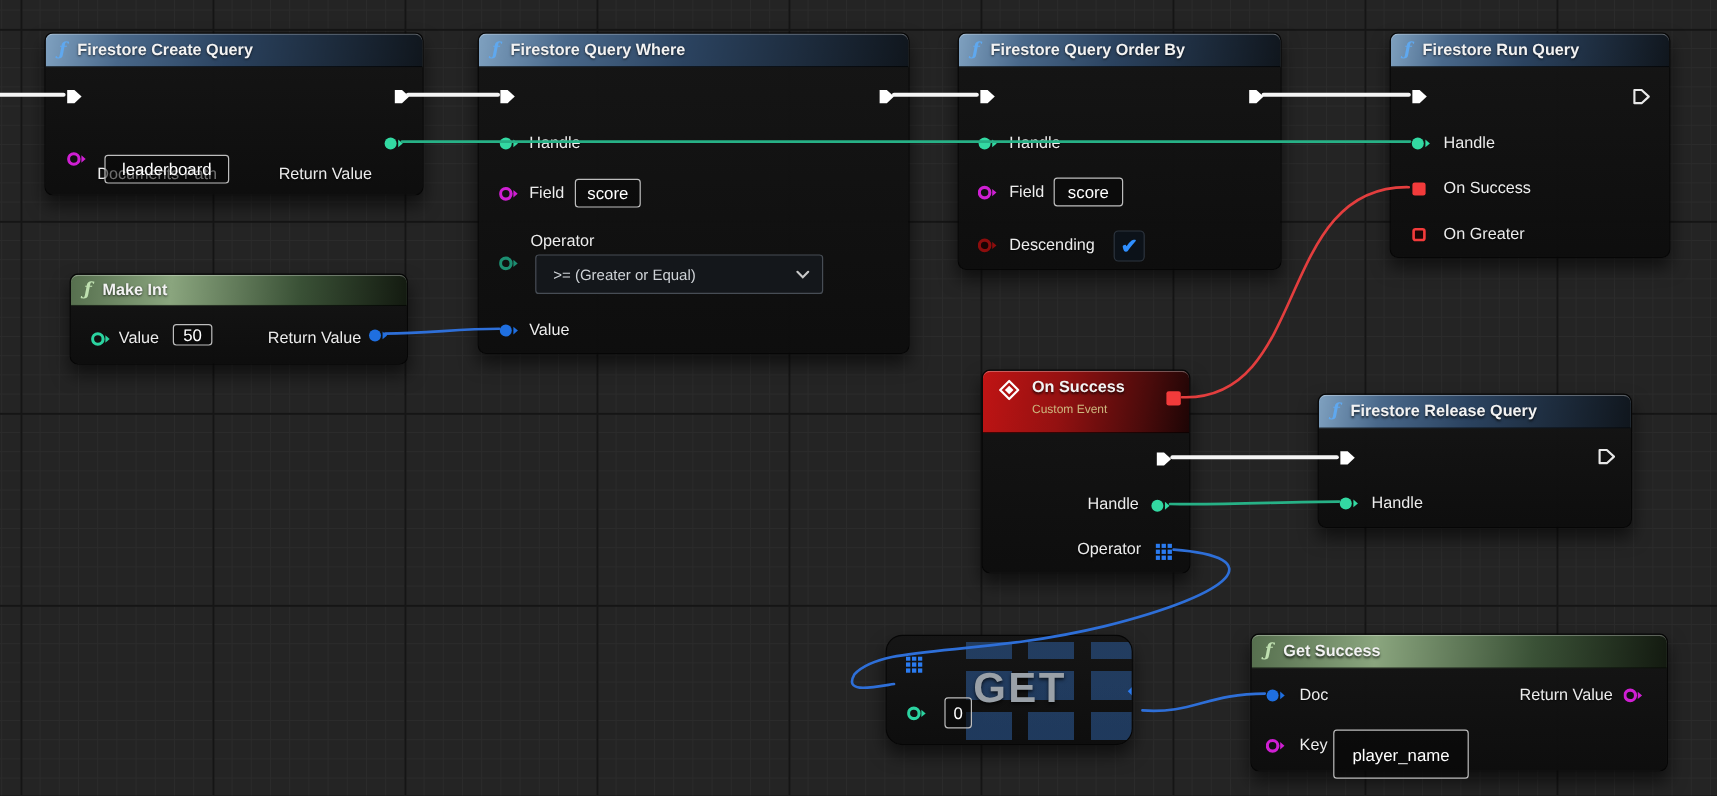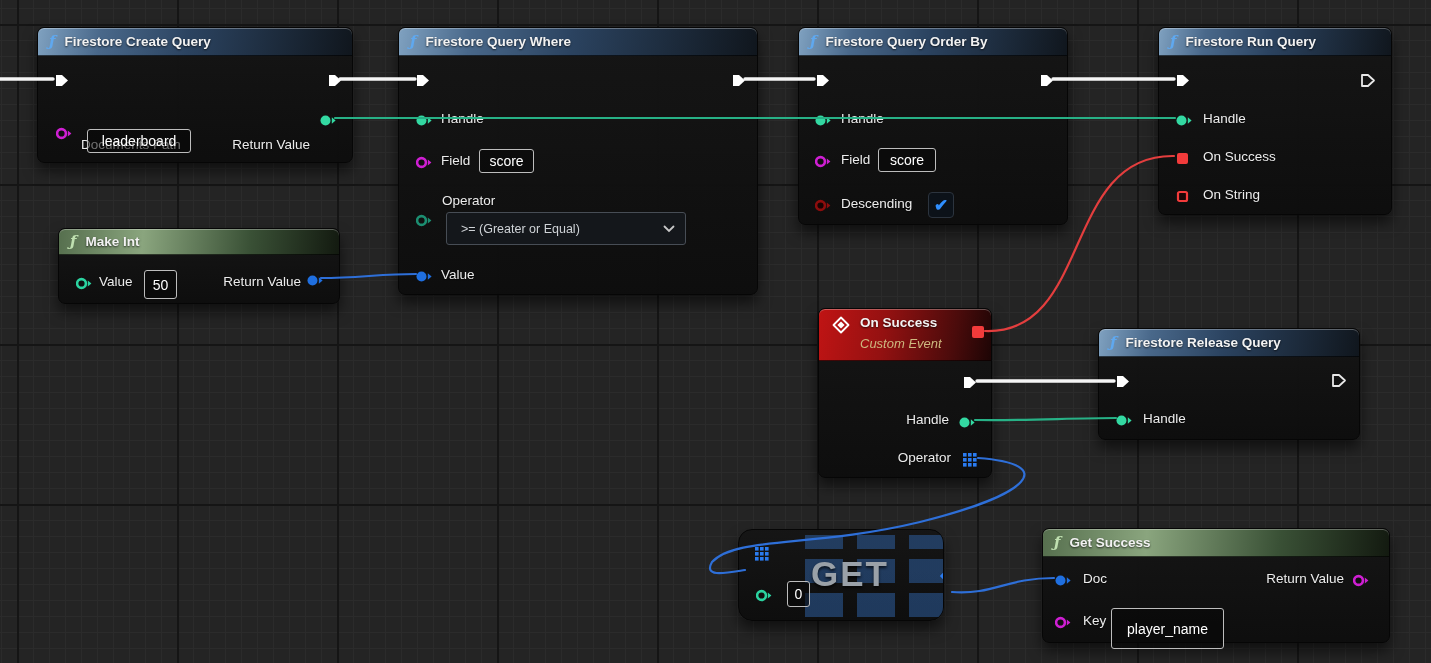--- a/index.html
+++ b/index.html
@@ -28,21 +28,21 @@
     padding-left:11px;box-sizing:border-box;
     box-shadow:inset 0 1px 0 rgba(255,255,255,.30);
     border-bottom:1px solid rgba(0,0,0,.65);
   }
   .hdr-blue{background:linear-gradient(100deg,#7fa1c0 0%,#49688a 20%,#2b4360 48%,#10161d 100%);}
   .hdr-green{background:linear-gradient(95deg,#566f4e 0%,#8aa57e 30%,#3a5136 68%,#131a10 100%);}
   .hdr-red{background:linear-gradient(100deg,#c01414 0%,#941111 38%,#4a0b0b 78%,#1d0505 100%);height:52px;}
   .fn{font-family:"DejaVu Serif",serif;font-style:italic;font-weight:bold;font-size:15px;line-height:1;}
   .fn-blue{color:#5fa8ef;} .fn-green{color:#bfe0b0;}
   .title{color:#f2f2f2;font-weight:bold;font-size:13.5px;text-shadow:0 1px 2px rgba(0,0,0,.7);white-space:nowrap;}
-  .subtitle{color:#cdb87f;font-style:italic;font-size:13px;}
+  .subtitle{color:#cdb87f;font-size:10px;}
   .lbl{position:absolute;color:#ececec;font-size:13.5px;white-space:nowrap;text-shadow:0 1px 1px rgba(0,0,0,.6);}
   .pin{position:absolute;}
   .field{
     position:absolute;background:rgba(8,8,8,.55);border:1px solid #bdbdbd;border-radius:3px;
     color:#fff;font-size:14px;font-family:"Liberation Sans",sans-serif;text-align:center;
     padding:0;box-sizing:border-box;outline:none;
   }
   .dropdown{
     position:absolute;background:#14171b;border:1px solid #474d55;border-radius:3px;
     color:#cfd3d7;font-size:12.5px;display:flex;align-items:center;
@@ -202,35 +202,35 @@
     <span class="lbl" style="left:44px;top:83px;">Handle</span>
     <span class="pin" style="left:17px;top:123px;">
       <svg width="13" height="13">
           <rect x="1" y="1" width="11" height="11" rx="2" fill="#f23b3b"></rect>
         </svg></span>
     <span class="lbl" style="left:44px;top:121px;">On Success</span>
     <span class="pin" style="left:17px;top:161px;">
       <svg width="13" height="13">
           <rect x="2" y="2" width="9" height="9" rx="1.5" fill="#1a0505" stroke="#f23b3b" stroke-width="2.2"></rect>
         </svg></span>
-    <span class="lbl" style="left:44px;top:159px;">On String</span>
+    <span class="lbl" style="left:44px;top:159px;">On Greater</span>
   </div>
 
   <div class="node" style="left:58px;top:228px;width:282px;height:76px;">
     <div class="hdr hdr-green" style="height:26px;">
       <span class="fn fn-green">ƒ</span>
       <span class="title">Make Int</span>
     </div>
     <span class="pin" style="left:17px;top:47px;">
       <svg width="17" height="13">
           <circle cx="5.5" cy="6.5" r="4.4" fill="#101010" stroke="#2bd3a0" stroke-width="2.6"></circle>
           <path d="M11.8 3.4 L15.4 6.5 L11.8 9.6 Z" fill="#2bd3a0"></path>
         </svg></span>
     <span class="lbl" style="left:40px;top:45px;">Value</span>
-    <input class="field" style="left: 85px; top: 41px; width: 33px; height: 29px;" value="50">
+    <input class="field" style="left: 85px; top: 41px; width: 33px; height: 18px;" value="50">
     <span class="lbl" style="right:38px;top:45px;">Return Value</span>
     <span class="pin" style="left:248px;top:44px;">
       <svg width="17" height="13">
           <circle cx="5.5" cy="6.5" r="5" fill="#1f6fe0"></circle>
           <path d="M11.8 3.2 L15.6 6.5 L11.8 9.8 Z" fill="#1f6fe0"></path>
         </svg></span>
   </div>
 
   <div class="node" style="left:818px;top:308px;width:174px;height:170px;">
     <div class="hdr hdr-red" style="align-items:flex-start;padding-top:6px;">

